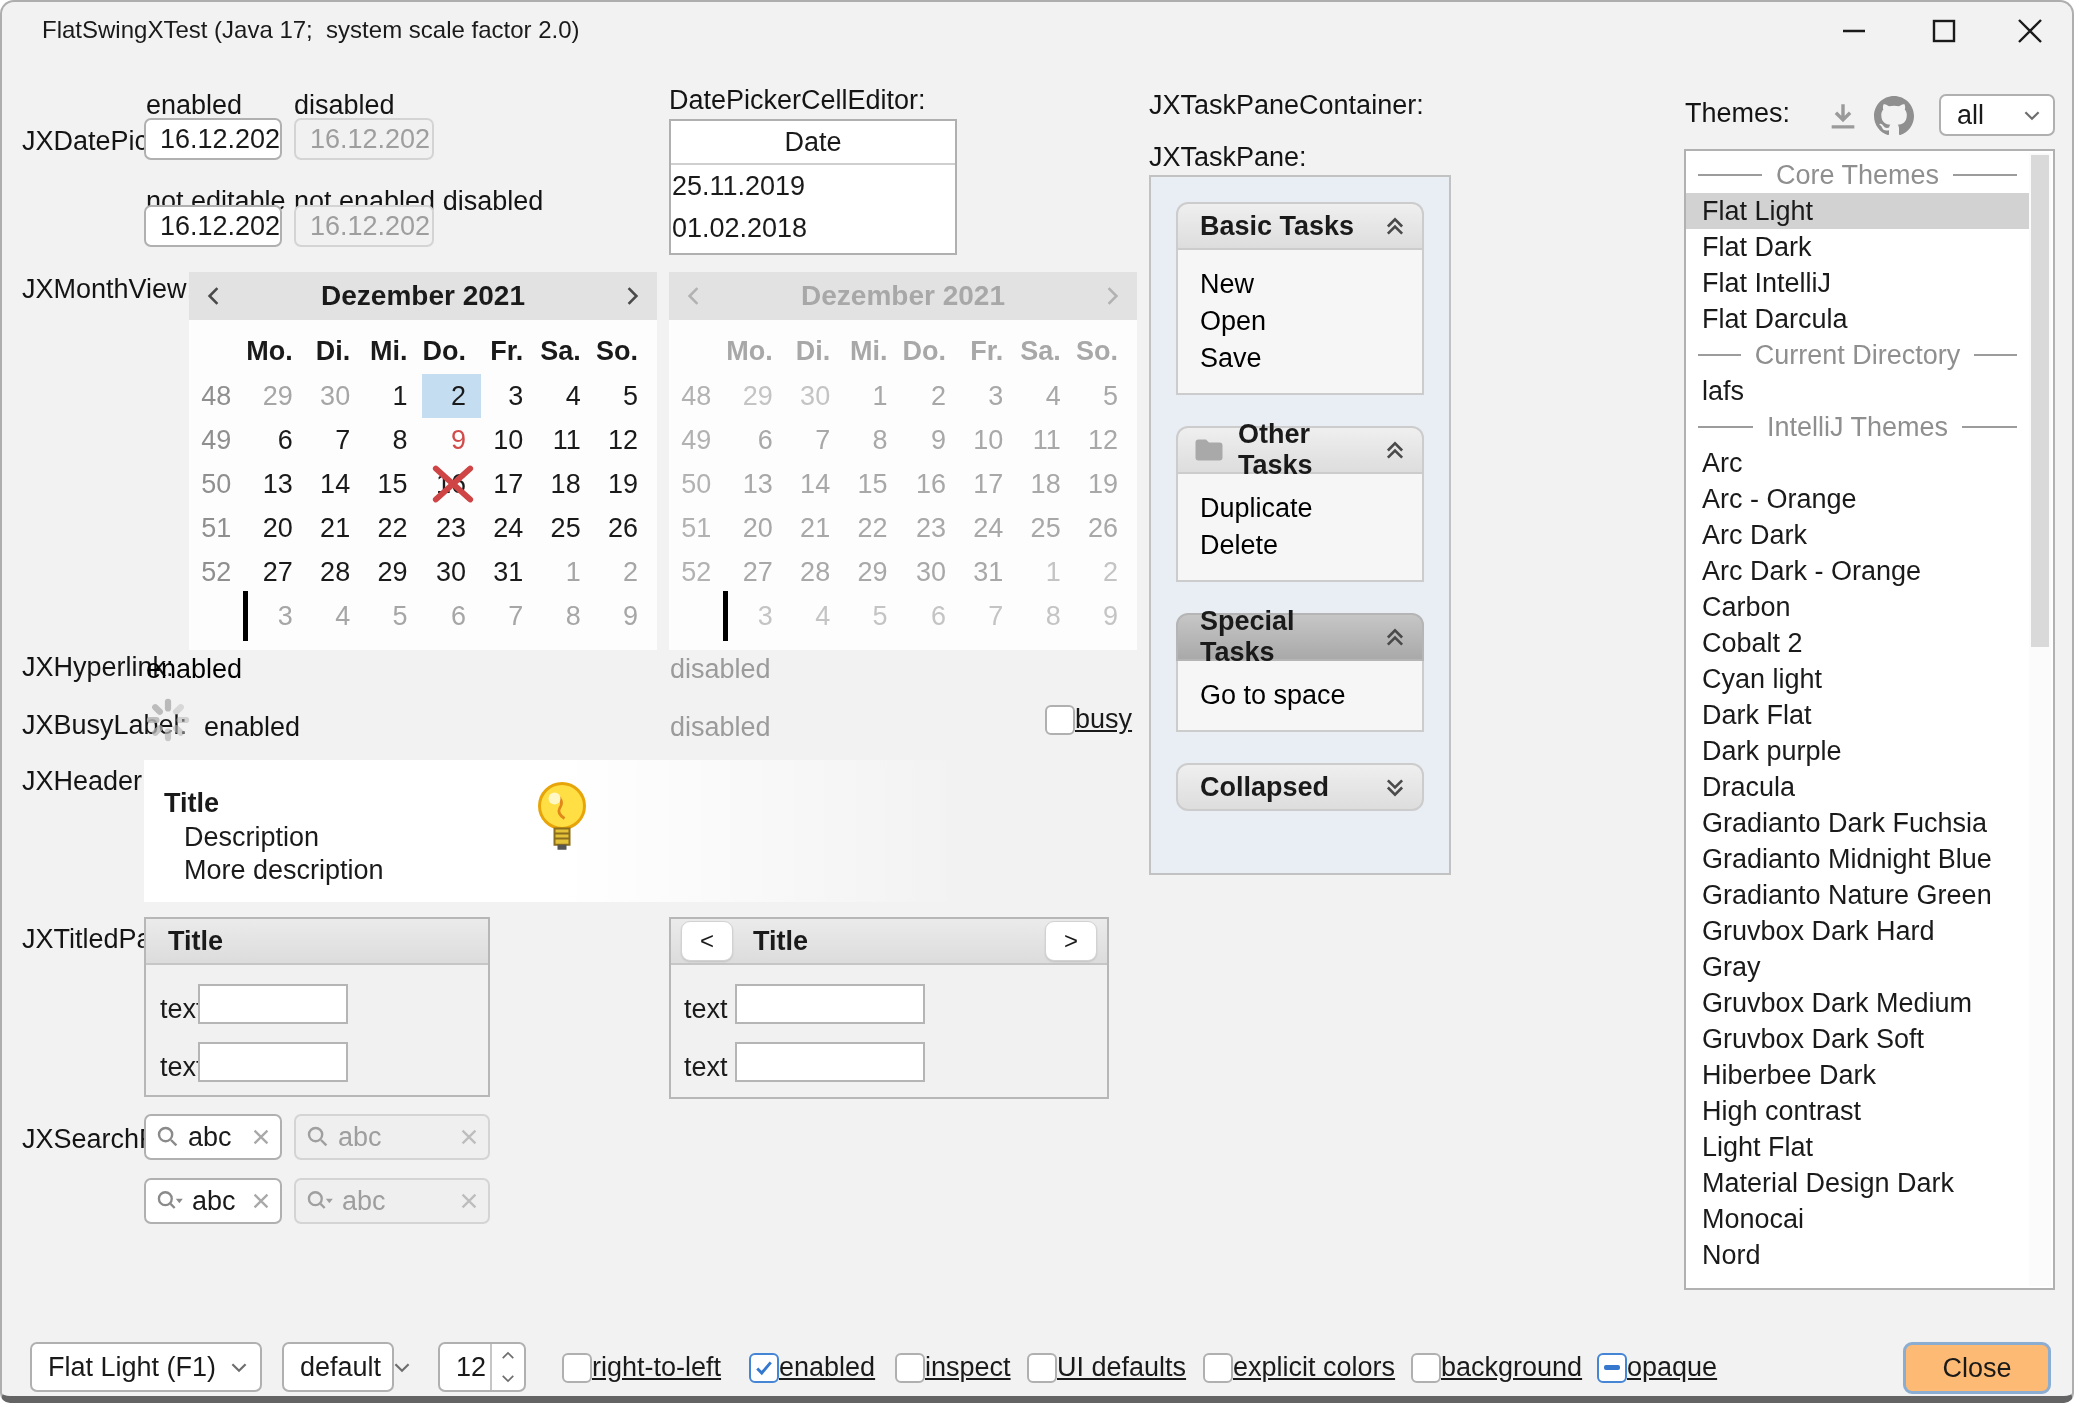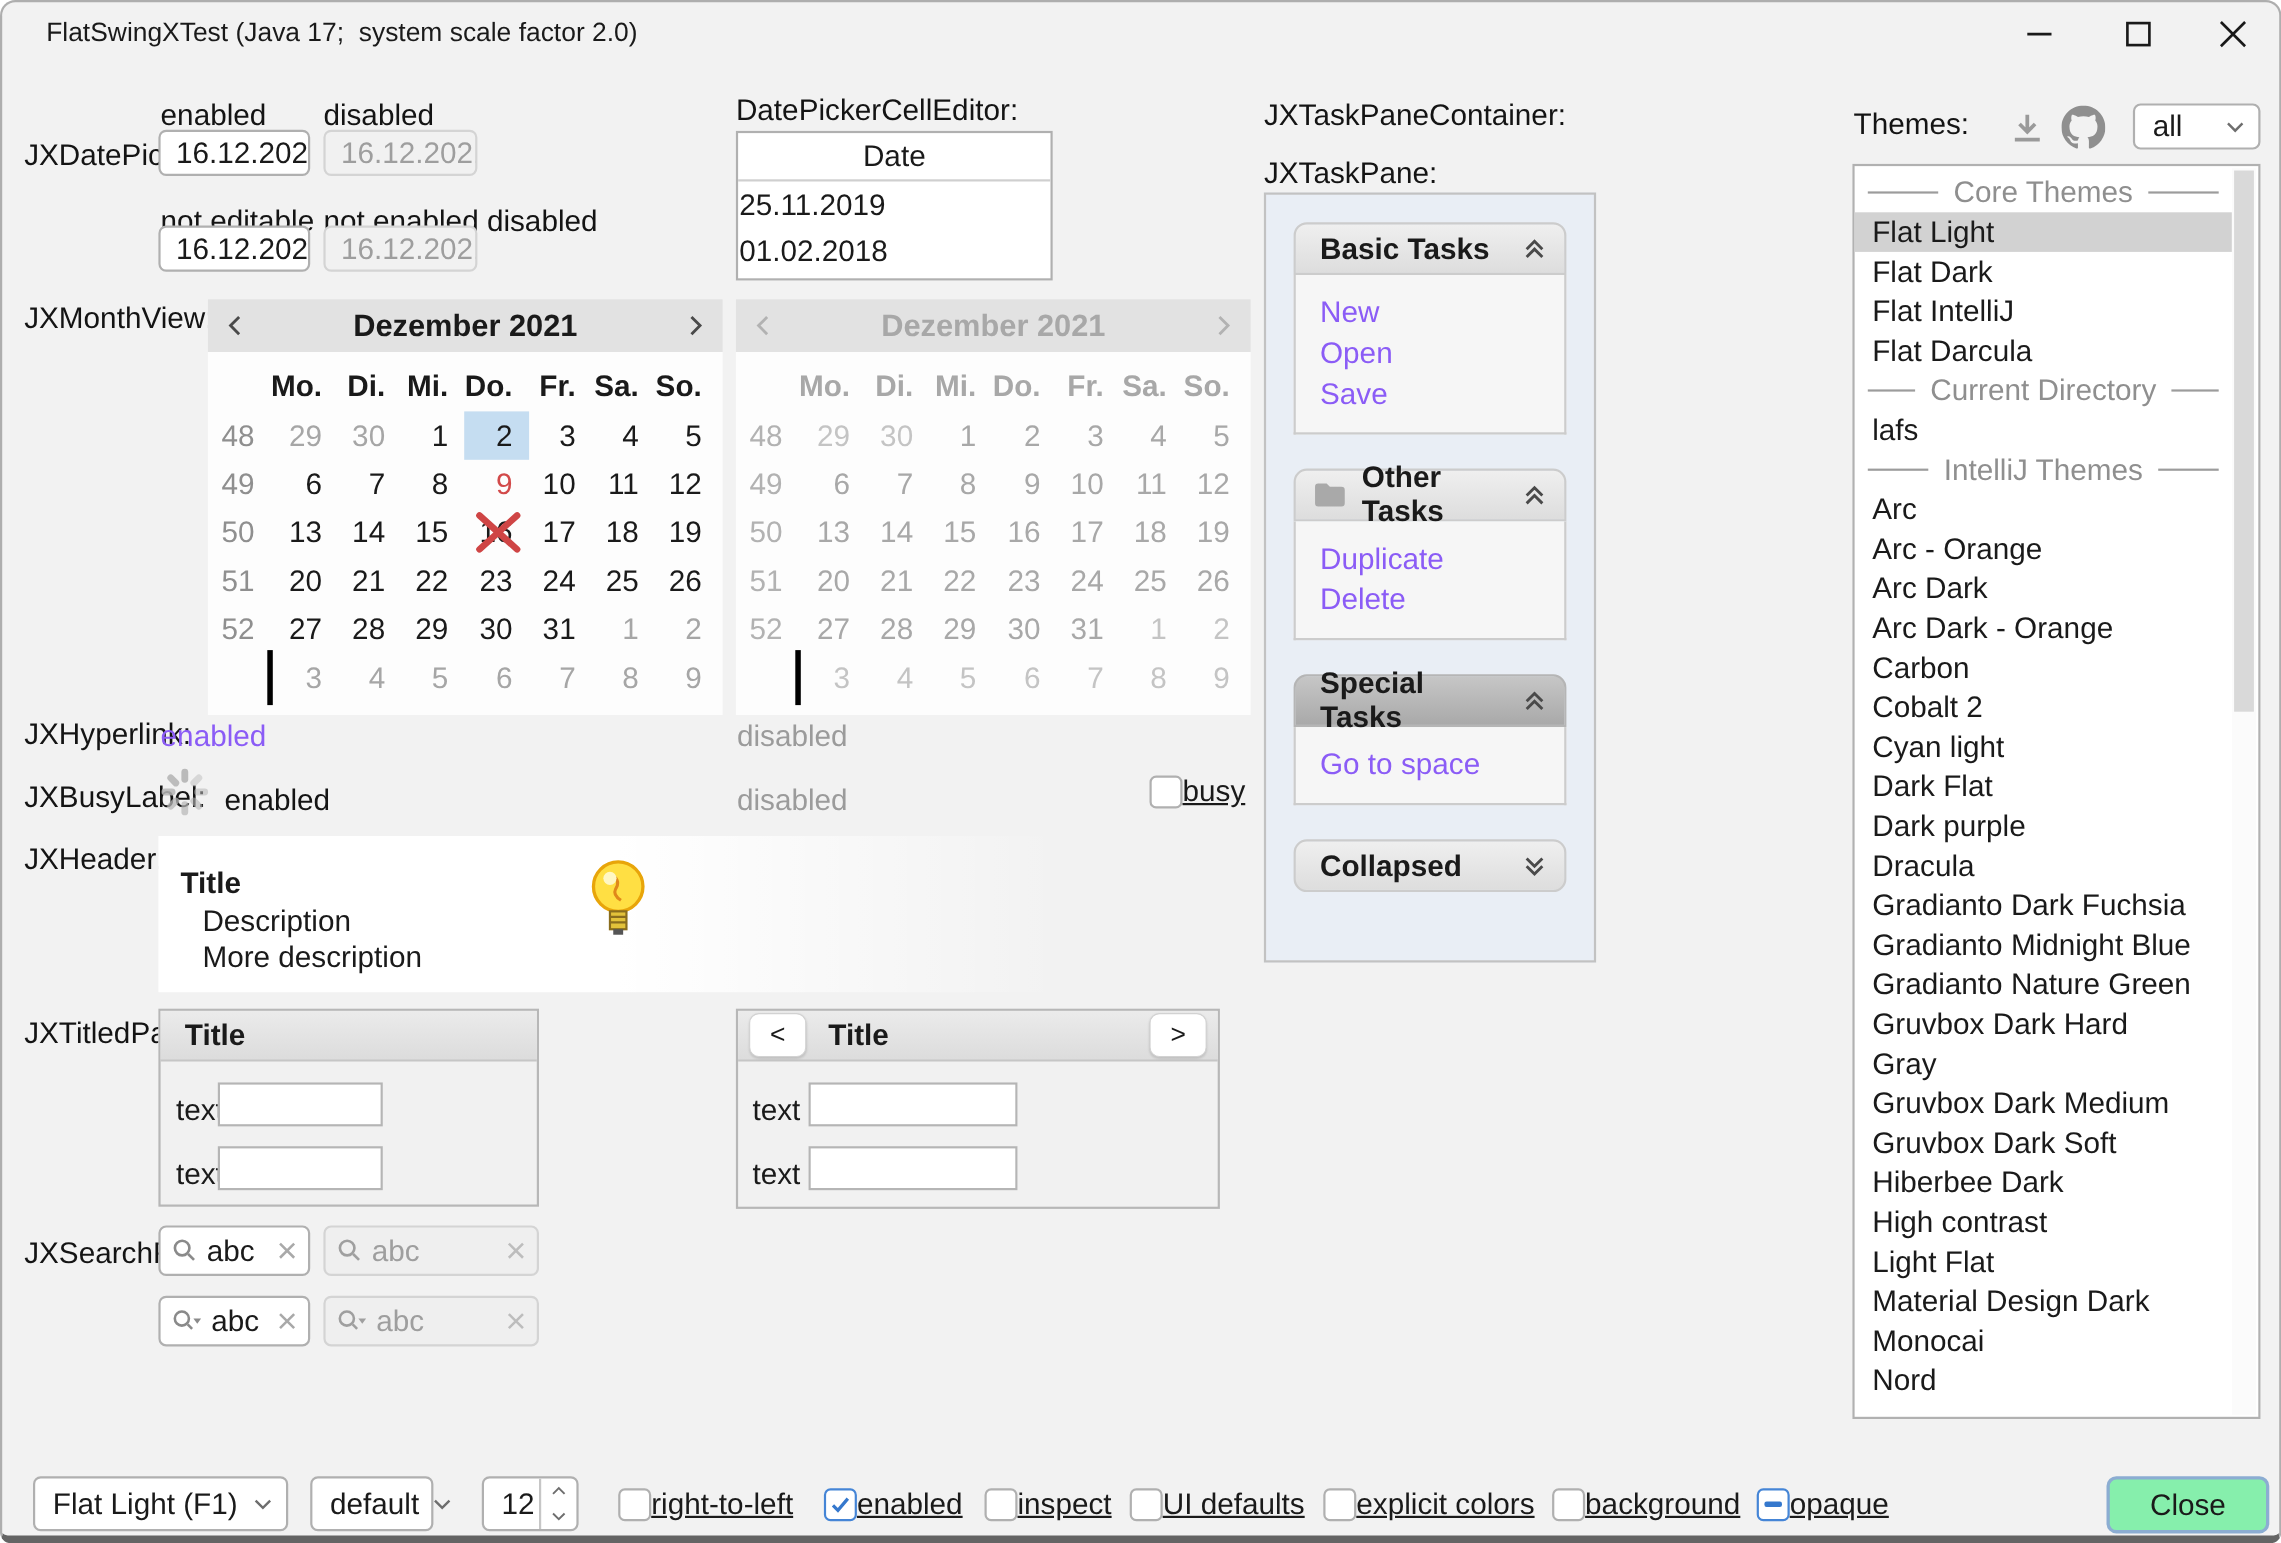--- a/index.html
+++ b/index.html
@@ -3,21 +3,21 @@
 <meta charset="utf-8">
 <style>
   * { box-sizing: border-box; margin: 0; padding: 0; }
   html,body { width:2074px; height:1403px; background:#fff; }
   body { font-family:"Liberation Sans", sans-serif; color:#1a1a1a; position:relative; }
   .win { position:absolute; inset:0; background:#f2f2f2; border:2px solid #aeaeae;
          border-bottom:7px solid #646464; border-radius:14px 14px 10px 10px; overflow:hidden; }
   .abs { position:absolute; }
   .lbl { position:absolute; font-size:27px; color:#141414; white-space:nowrap; }
   .dimtext { color:#9b9b9b; }
-  .link { color:#8b5cf6; font-size:27px; white-space:nowrap; cursor:pointer; }
+  .link { color:#000000; font-size:27px; white-space:nowrap; cursor:pointer; }
 
   
   .titlebar { position:absolute; left:0; top:0; right:0; height:56px; }
   .title { position:absolute; left:40px; top:14px; font-size:24px; white-space:pre; }
   .winbtn { position:absolute; top:6px; width:64px; height:46px; display:flex; align-items:center; justify-content:center; }
 
   
   .field { position:absolute; background:#fff; border:2px solid #b0b0b0; border-radius:7px;
            display:flex; align-items:center; font-size:27px; overflow:hidden; }
   .field .txt { flex:1; padding-left:14px; white-space:nowrap; }
@@ -107,22 +107,22 @@
 
   
   .themelist { position:absolute; background:#fff; border:2px solid #b1b1b1; padding:6px 0 0 0; overflow:hidden; }
   .titem { height:36px; line-height:36px; padding-left:16px; font-size:27px; margin-right:24px; white-space:nowrap; }
   .titem.selected { background:#d2d2d2; }
   .tsep { height:36px; display:flex; align-items:center; gap:14px; color:#8f8f8f; font-size:27px; padding:0 12px; margin-right:24px; }
   .tsep::before, .tsep::after { content:""; height:2px; background:#9c9c9c; flex:1; }
   .tl-scroll { position:absolute; top:2px; right:2px; bottom:2px; width:22px; background:#fbfbfb; }
   .tl-thumb { position:absolute; left:2px; right:2px; top:2px; height:492px; background:#d9d9d9; }
 
-  .btn-close { position:absolute; background:#86efac; border:3px solid #8cadd2; border-radius:9px;
-               display:flex; align-items:center; justify-content:center; font-size:27px;margin-left:12px; }
+  .btn-close { position:absolute; background:#fdba74; border:3px solid #8cadd2; border-radius:9px;
+               display:flex; align-items:center; justify-content:center; font-size:27px; }
   svg { display:block; }
 </style>
 </head>
 <body>
 
 <div class="win">
 
   <div class="titlebar">
     <span class="title">FlatSwingXTest (Java 17;  system scale factor 2.0)</span>
     <div class="winbtn" style="left:1820px;">

